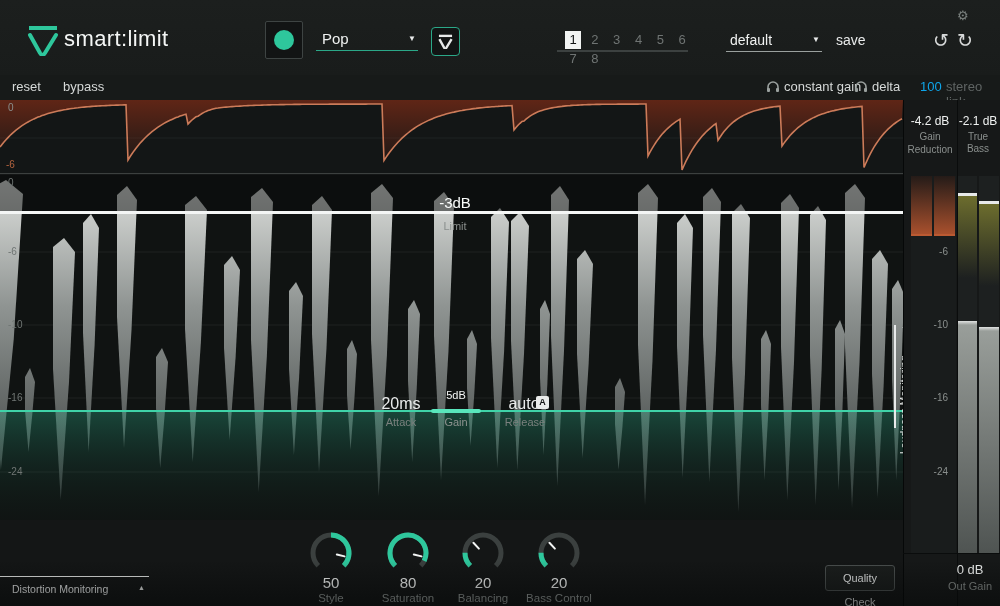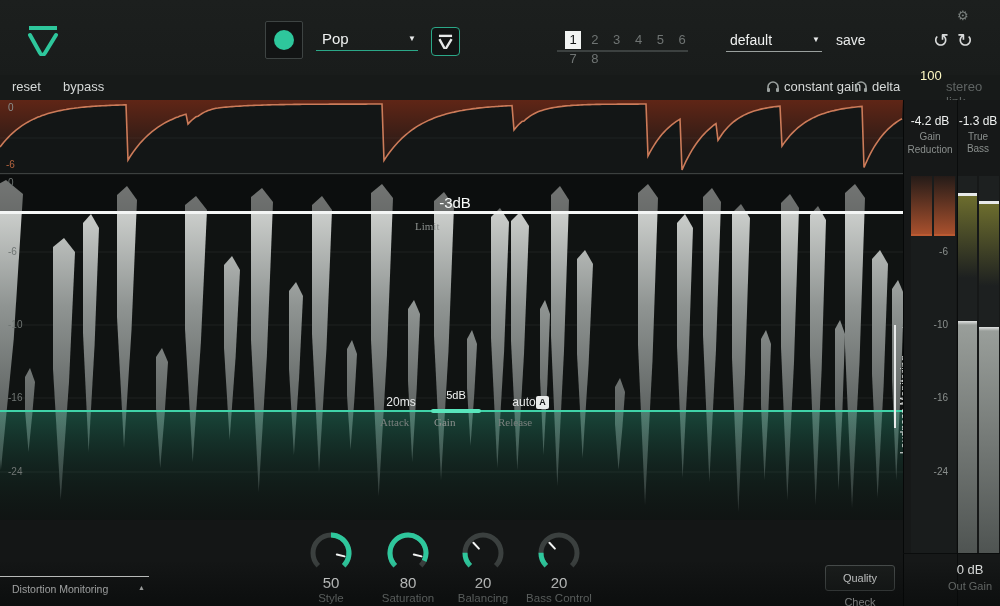--- a/index.html
+++ b/index.html
@@ -22,22 +22,22 @@
   .pstrip-line{left:557px;top:50px;width:131px;height:2px;background:#3c4140;}
   .toolbar-label{font-size:13px;color:#d6d9d8;}
   .dimlabel{color:#5f6463;}
   
   .gr-bg{left:0;top:100px;width:903px;height:73px;background:#131616;}
   .wave-bg{left:0;top:175px;width:903px;height:345px;background:#101312;}
   .scale-label{font-size:10px;color:#6f7573;}
   .limit-line{left:0;top:211px;width:903px;height:3px;background:#f4f6f5;}
   .green-line{left:0;top:410px;width:903px;height:2px;background:#3fd3a8;}
   .green-handle{left:431px;top:409px;width:50px;height:4px;border-radius:2px;background:#59e6bc;}
-  .param-val{font-size:12px;color:#e8eaea;text-align:center;}
-  .param-lab{font-size:11px;color:#7a807e;font-family:Liberation Serif, serif;}
+  .param-val{font-size:16px;color:#e8eaea;text-align:center;}
+  .param-lab{font-size:11px;color:#7a807e;text-align:center;}
   .abadge{left:536px;top:396px;width:13px;height:13px;background:#e9ebea;color:#131515;border-radius:2px;
           font-size:9px;font-weight:bold;text-align:center;line-height:13px;}
   
   .panel-bg{left:903px;top:100px;width:97px;height:506px;background:#161818;}
   .vdiv{width:1px;background:#060808;}
   .meter-val{font-size:12px;color:#eff1f0;text-align:center;}
   .meter-lab{font-size:10px;color:#8a8f8d;text-align:center;}
   .mscale{font-size:10px;color:#8a8f8d;text-align:right;}
   .loudness-vtext{left:899px;top:332px;height:122px;writing-mode:vertical-rl;transform:rotate(180deg);
                   font-size:10px;color:#e3e5e4;letter-spacing:.3px;}
@@ -54,20 +54,21 @@
 <body>
 
 <div id="app">
 
   <div class="abs header"></div>
 
   <svg class="abs" style="left:26px;top:24px" width="34" height="32" viewBox="0 0 34 32">
     <path d="M3 4 H31" stroke="#2ec79c" stroke-width="4" fill="none"></path>
     <path d="M4 11 L14 29 Q16.5 33 19 29 L30 11" stroke="#2ec79c" stroke-width="4" fill="none" stroke-linecap="round"></path>
   </svg>
+  <div class="abs title">smart:limit</div>
 
   <div class="abs sqbtn">
     <div class="reccircle"></div>
   </div>
 
   <div class="abs select" style="left:316px;top:27px;width:102px;border-bottom-color:#2ba888">
     <span style="position:absolute;left:6px;top:3px">Pop</span>
     <span class="caret">▼</span>
   </div>
 
@@ -111,21 +112,21 @@
   </svg>
   <div class="abs toolbar-label" style="left:784px;top:79px">constant gain</div>
 
   <svg class="abs" style="left:854px;top:80px" width="14" height="13" viewBox="0 0 14 13">
     <path d="M2 9 V7 a5 5 0 0 1 10 0 V9" stroke="#9aa09e" stroke-width="1.6" fill="none"></path>
     <rect x="1" y="8" width="3" height="4" rx="1" fill="#9aa09e"></rect>
       <rect x="10" y="8" width="3" height="4" rx="1" fill="#9aa09e"></rect>
   </svg>
   <div class="abs toolbar-label" style="left:872px;top:79px">delta</div>
 
-  <div class="abs toolbar-label" style="left:920px;top:68px;color:#fef9c3">100</div>
+  <div class="abs toolbar-label" style="left:920px;top:79px;color:#0ea5e9">100</div>
   <div class="abs toolbar-label dimlabel" style="left:946px;top:79px">stereo link</div>
 
   <div class="abs gr-bg"></div>
   <svg class="abs" style="left:0;top:100px" width="903" height="73" viewBox="0 0 903 73">
     <defs>
       <linearGradient id="grFill" gradientUnits="userSpaceOnUse" x1="0" y1="0" x2="0" y2="72">
         <stop offset="0" stop-color="rgba(158,50,22,0.55)"></stop>
           <stop offset="1" stop-color="rgba(158,50,22,0)"></stop>
       </linearGradient>
     </defs>
@@ -219,21 +220,21 @@
   <div class="abs" style="left:901px;top:322px;font-size:7px;color:#e3e5e4">▲</div>
   <div class="abs loudness-vtext">Loudness Monitoring</div>
 
   <div class="abs panel-bg"></div>
   <div class="abs vdiv" style="left:903px;top:100px;height:506px"></div>
   <div class="abs vdiv" style="left:957px;top:100px;height:506px;background:#0a0c0c"></div>
 
   <div class="abs meter-val" style="left:903px;top:114px;width:54px">-4.2 dB</div>
   <div class="abs meter-lab" style="left:903px;top:131px;width:54px">Gain</div>
   <div class="abs meter-lab" style="left:903px;top:144px;width:54px">Reduction</div>
-  <div class="abs meter-val" style="left:956px;top:114px;width:44px">-1.3 dB</div>
+  <div class="abs meter-val" style="left:956px;top:114px;width:44px">-2.1 dB</div>
   <div class="abs meter-lab" style="left:956px;top:131px;width:44px">True</div>
   <div class="abs meter-lab" style="left:956px;top:143px;width:44px">Bass</div>
 
   <div class="abs" style="left:911px;top:176px;width:45px;height:377px;background:#191c1c"></div>
   <div class="abs" style="left:911px;top:176px;width:21px;height:58px;
        background:linear-gradient(rgba(70,25,12,0.25),#a8502d);border-bottom:2px solid #bb5a32"></div>
   <div class="abs" style="left:934px;top:176px;width:21px;height:58px;
        background:linear-gradient(rgba(70,25,12,0.25),#a8502d);border-bottom:2px solid #bb5a32"></div>
   <div class="abs mscale" style="left:903px;top:246px;width:45px">-6</div>
   <div class="abs mscale" style="left:903px;top:319px;width:45px">-10</div>

